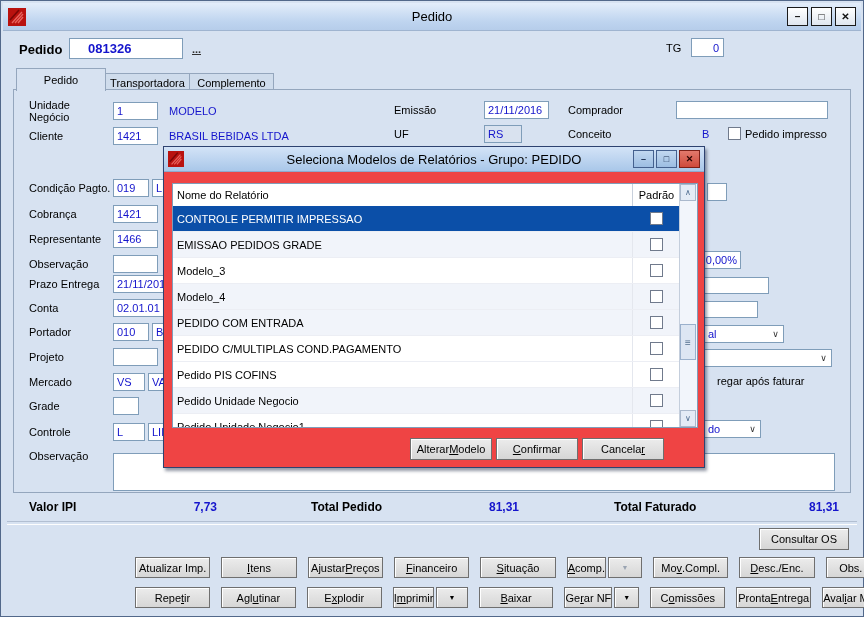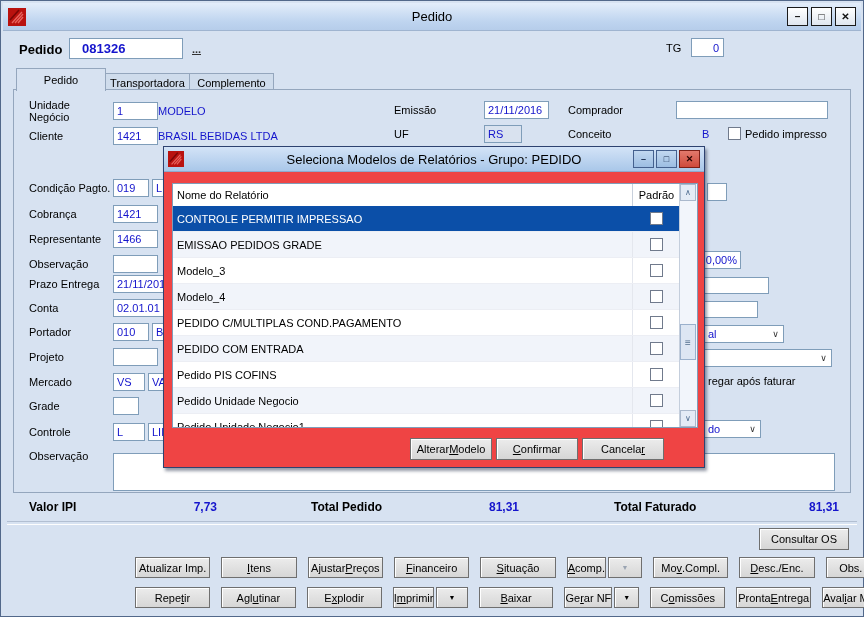--- a/index.html
+++ b/index.html
@@ -6,35 +6,35 @@
   body{width:864px;height:617px;background:#9aa7b8;font-family:"Liberation Sans",sans-serif;overflow:hidden;}
   .window{position:absolute;left:0;top:0;width:862px;height:615px;background:#d7e2f1;border:1px solid #52688a;font-size:11px;color:#000;}
   
   .titlebar{position:absolute;left:2px;top:2px;right:2px;height:27px;background:linear-gradient(#e3edfa,#bed4ef 70%,#b6cdea);display:flex;align-items:center;border-bottom:1px solid #9fb4d0;}
   .appicon{width:18px;height:18px;margin-left:5px;flex:none;}
   .title-text{position:absolute;left:0;right:0;text-align:center;font-size:13px;}
   .winbtns{margin-left:auto;display:flex;gap:3px;margin-right:5px;position:relative;}
   .winbtn{width:19px;height:17px;background:linear-gradient(#ffffff,#dfe6ef);border:1px solid #1a1a1a;display:flex;align-items:center;justify-content:center;font-size:10px;font-weight:bold;color:#111;line-height:1;}
   
   .hlabel{position:absolute;font-weight:bold;font-size:13px;}
-  .pedido-input{position:absolute;left:68px;top:37px;width:114px;height:21px;background:#fff;border:1px solid #7f9db9;color:#1414cc;font-weight:bold;font-size:13px;display:flex;align-items:center;padding-left:12px;box-sizing:border-box;}
+  .pedido-input{position:absolute;left:68px;top:37px;width:114px;height:21px;background:#fff;border:1px solid #7f9db9;color:#1414cc;font-weight:bold;font-size:13px;display:flex;align-items:center;padding-left:18px;box-sizing:border-box;}
   .browse{position:absolute;left:191px;top:44px;color:#333;border-bottom:1px solid #333;font-weight:bold;line-height:8px;height:9px;}
   .tg-box{position:absolute;left:690px;top:37px;width:33px;height:19px;background:#fff;border:1px solid #7f9db9;color:#1414cc;display:flex;align-items:center;justify-content:flex-end;padding-right:4px;box-sizing:border-box;}
   
   .tab{position:absolute;border:1px solid #94a6bd;border-bottom:none;display:flex;align-items:center;justify-content:center;}
   .tab.active{left:15px;top:67px;width:88px;height:22px;background:#d7e2f1;z-index:3;}
   .tab.inactive{top:72px;height:17px;background:#cfdcec;z-index:1;}
   .page{position:absolute;left:12px;top:88px;width:838px;height:404px;border:1px solid #94a6bd;background:#d7e2f1;z-index:2;box-sizing:border-box;}
   
   .frow{position:absolute;left:28px;height:18px;display:flex;align-items:center;z-index:3;}
   .flabel{width:84px;flex:none;}
   .fbox{box-sizing:border-box;width:45px;height:18px;background:#fff;border:1px solid #7f9db9;color:#1414cc;display:inline-flex;align-items:center;padding-left:3px;overflow:hidden;white-space:nowrap;flex:none;}
   .fbox.w80{width:80px;} .fbox.w26{width:26px;}
   .fbox2{width:115px;margin-left:3px;}
-  .fdesc{color:#1414cc;white-space:nowrap;}
+  .fdesc{color:#1414cc;margin-left:11px;white-space:nowrap;}
   .rlabel{position:absolute;z-index:3;}
   .rbox{position:absolute;box-sizing:border-box;height:18px;background:#fff;border:1px solid #7f9db9;color:#1414cc;display:flex;align-items:center;padding:0 3px;z-index:3;overflow:hidden;white-space:nowrap;}
   .rbox.filled{background:#d9e2ef;}
   .blueval{color:#1414cc;}
   .checkbox{box-sizing:border-box;width:13px;height:13px;background:#fff;border:1px solid #707a8c;display:inline-block;flex:none;}
   .obs-area{position:absolute;left:112px;top:452px;width:722px;height:38px;background:#fff;border:1px solid #7f9db9;z-index:3;box-sizing:border-box;}
   .dd{position:absolute;box-sizing:border-box;height:18px;background:#fff;border:1px solid #7f9db9;display:flex;align-items:center;z-index:3;overflow:hidden;}
   .dd .ddtxt{color:#1414cc;white-space:nowrap;}
   .chev{margin-left:auto;width:15px;text-align:center;color:#333;font-size:9px;flex:none;}
   
@@ -187,21 +187,21 @@
   <div class="rbox" style="left:660px;top:250px;width:80px;justify-content:flex-end;">0,00%</div>
   <div class="rbox" style="left:630px;top:276px;width:138px;height:17px;"></div>
   <div class="rbox" style="left:630px;top:300px;width:127px;height:17px;"></div>
   <div class="dd" style="left:620px;top:324px;width:163px;">
     <span class="ddtxt" style="margin-left:86px;">al</span>
     <span class="chev">∨</span>
   </div>
   <div class="dd" style="left:620px;top:348px;width:211px;">
     <span class="chev">∨</span>
   </div>
-  <span class="rlabel" style="left:707px;top:374px;z-index:3;">regar após faturar</span>
+  <span class="rlabel" style="left:707px;top:374px;z-index:3;padding-left:9px;">regar após faturar</span>
   <div class="dd" style="left:660px;top:419px;width:100px;gap:12px;">
     <span class="ddtxt" style="margin-left:46px;">do</span>
     <span class="chev">∨</span>
   </div>
 
   <div class="dialog">
     <div class="dtitle">
       <svg class="appicon" viewBox="0 0 18 18">
           <rect x="0" y="0" width="18" height="18" fill="#b9120f"></rect>
           <path d="M4 15 L14 4 M7 15 L15 6 M10 15 L15 9" stroke="#e8635e" stroke-width="1.4" fill="none"></path>
@@ -238,28 +238,28 @@
             <span class="rpad">
               <span class="checkbox"></span>
             </span>
           </div>
         <div class="drow alt">
             <span class="rname">Modelo_4</span>
             <span class="rpad">
               <span class="checkbox"></span>
             </span>
           </div>
+        <div class="drow alt">
+            <span class="rname">PEDIDO COM ENTRADA</span>
+            <span class="rpad">
+              <span class="checkbox"></span>
+            </span>
+          </div>
         <div class="drow">
             <span class="rname">PEDIDO C/MULTIPLAS COND.PAGAMENTO</span>
-            <span class="rpad">
-              <span class="checkbox"></span>
-            </span>
-          </div>
-        <div class="drow alt">
-            <span class="rname">PEDIDO COM ENTRADA</span>
             <span class="rpad">
               <span class="checkbox"></span>
             </span>
           </div>
         <div class="drow">
             <span class="rname">Pedido PIS COFINS</span>
             <span class="rpad">
               <span class="checkbox"></span>
             </span>
           </div>

